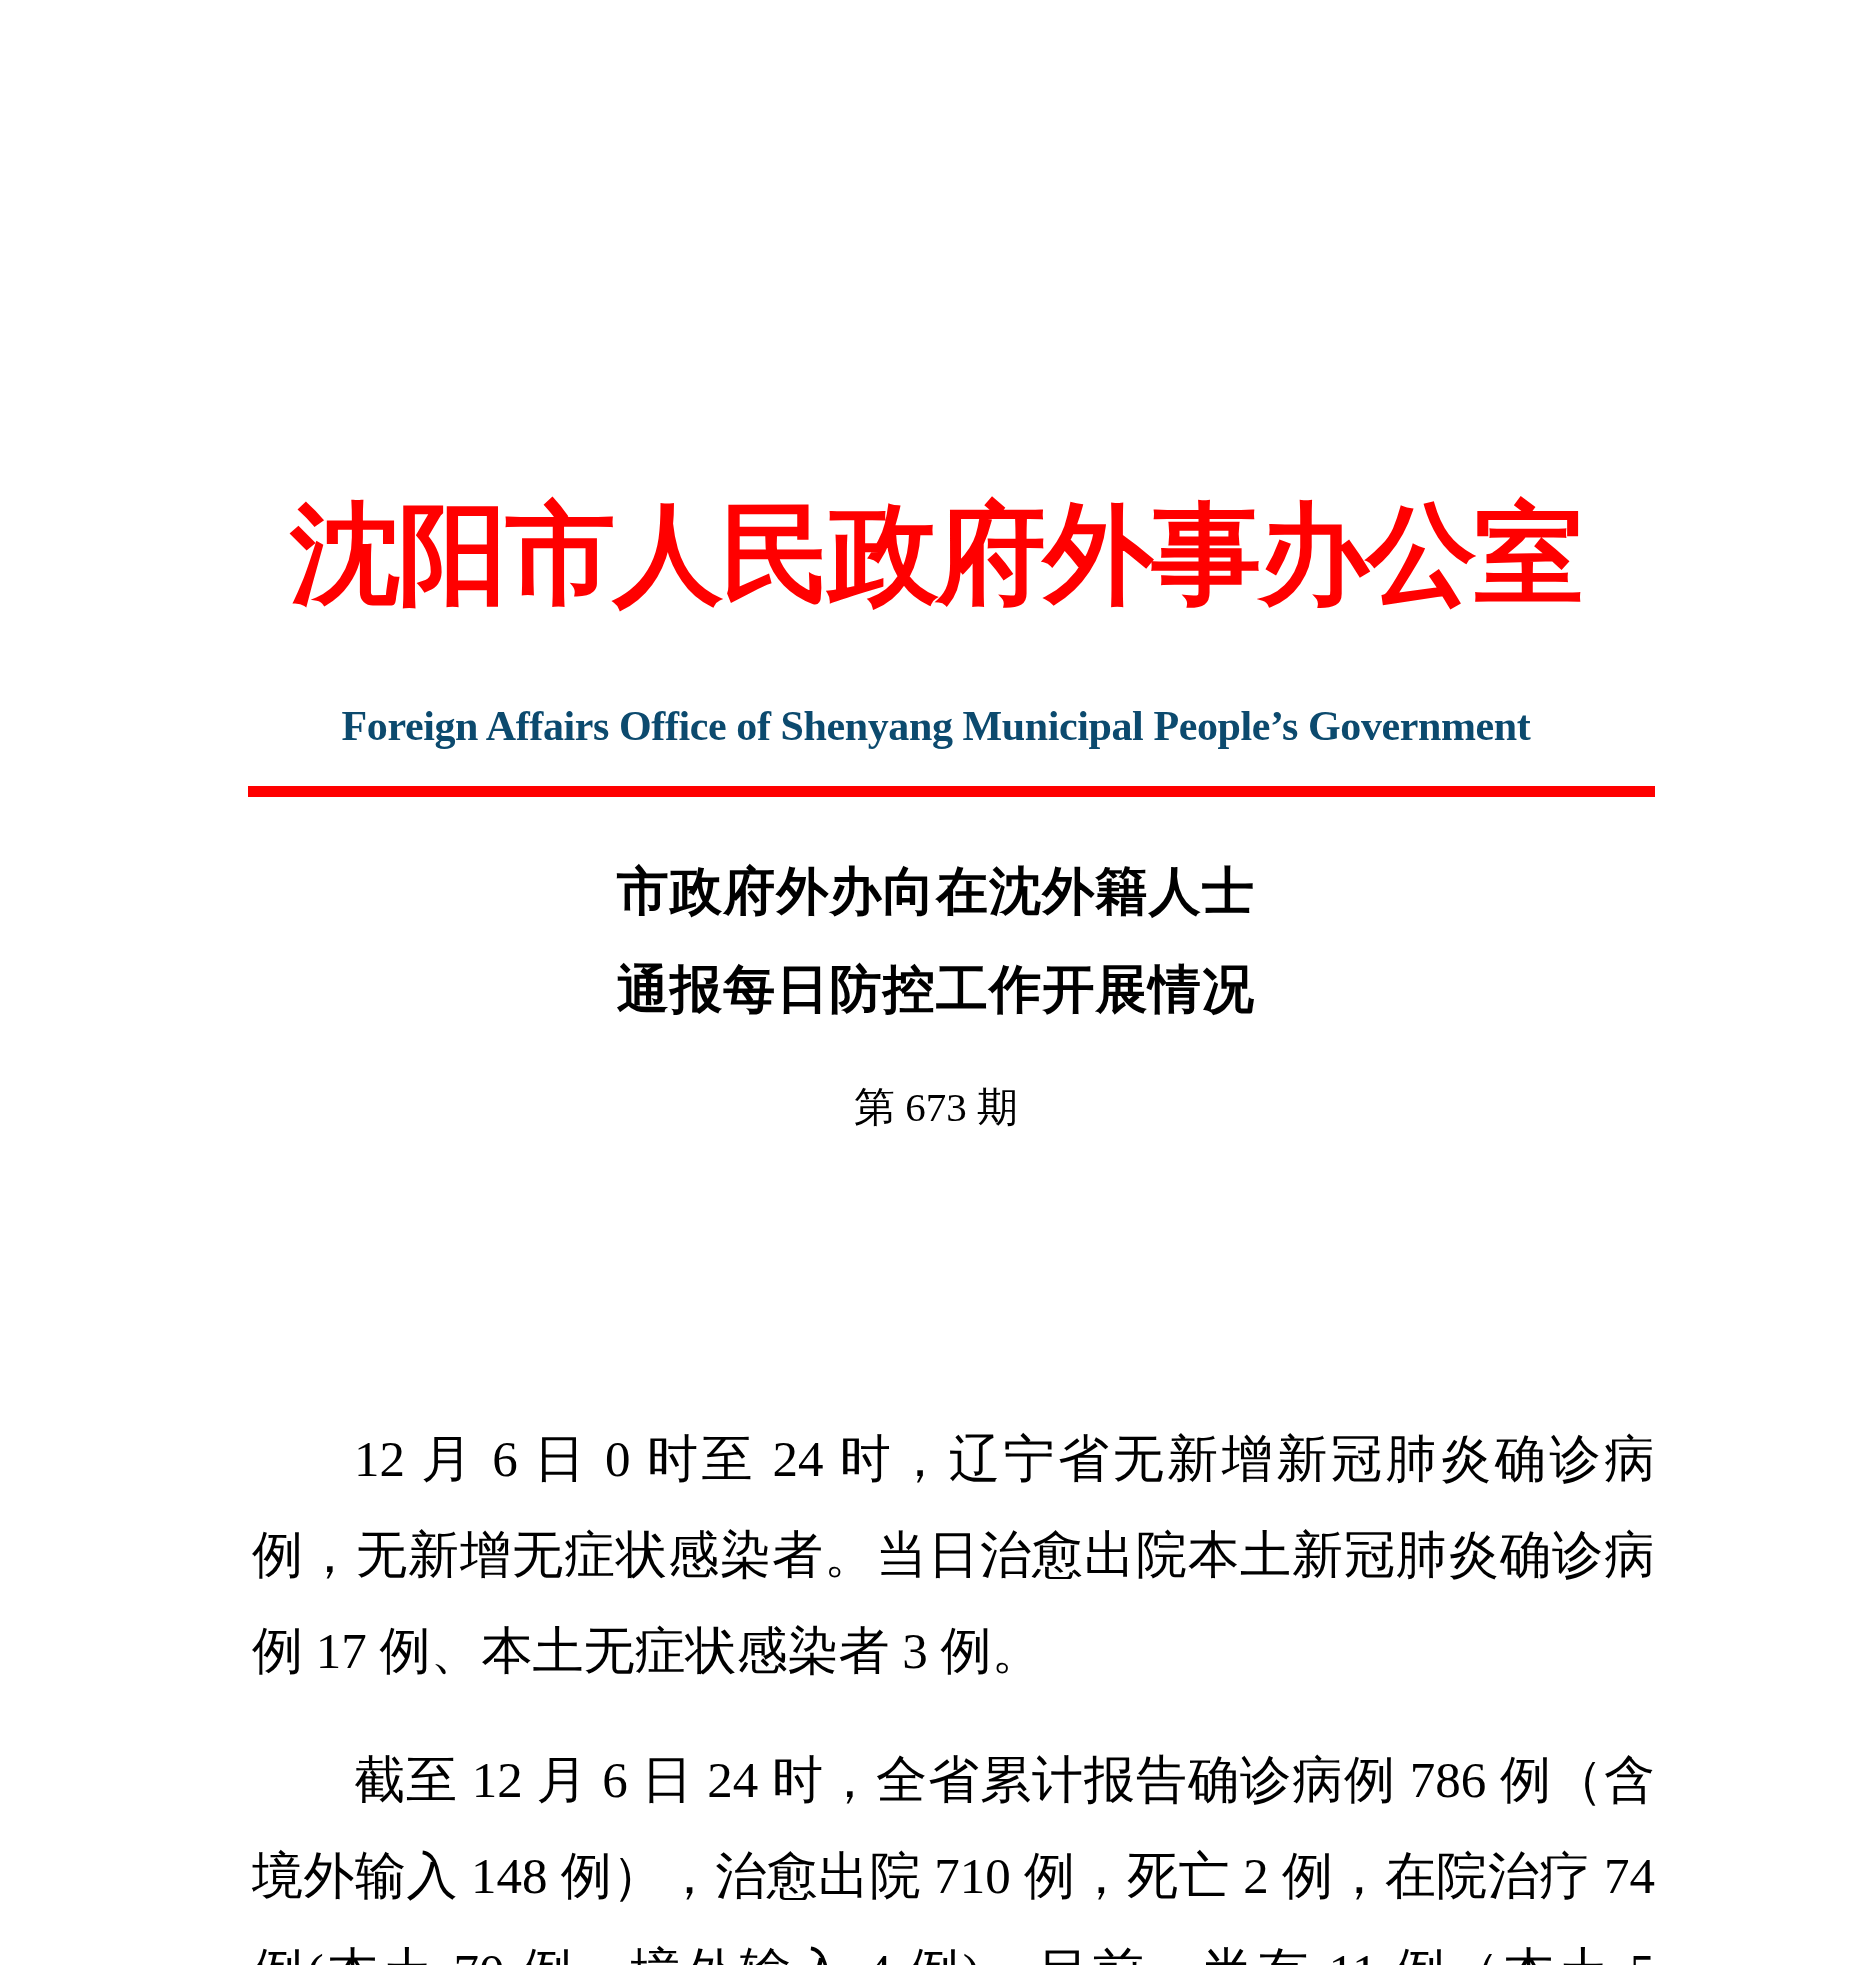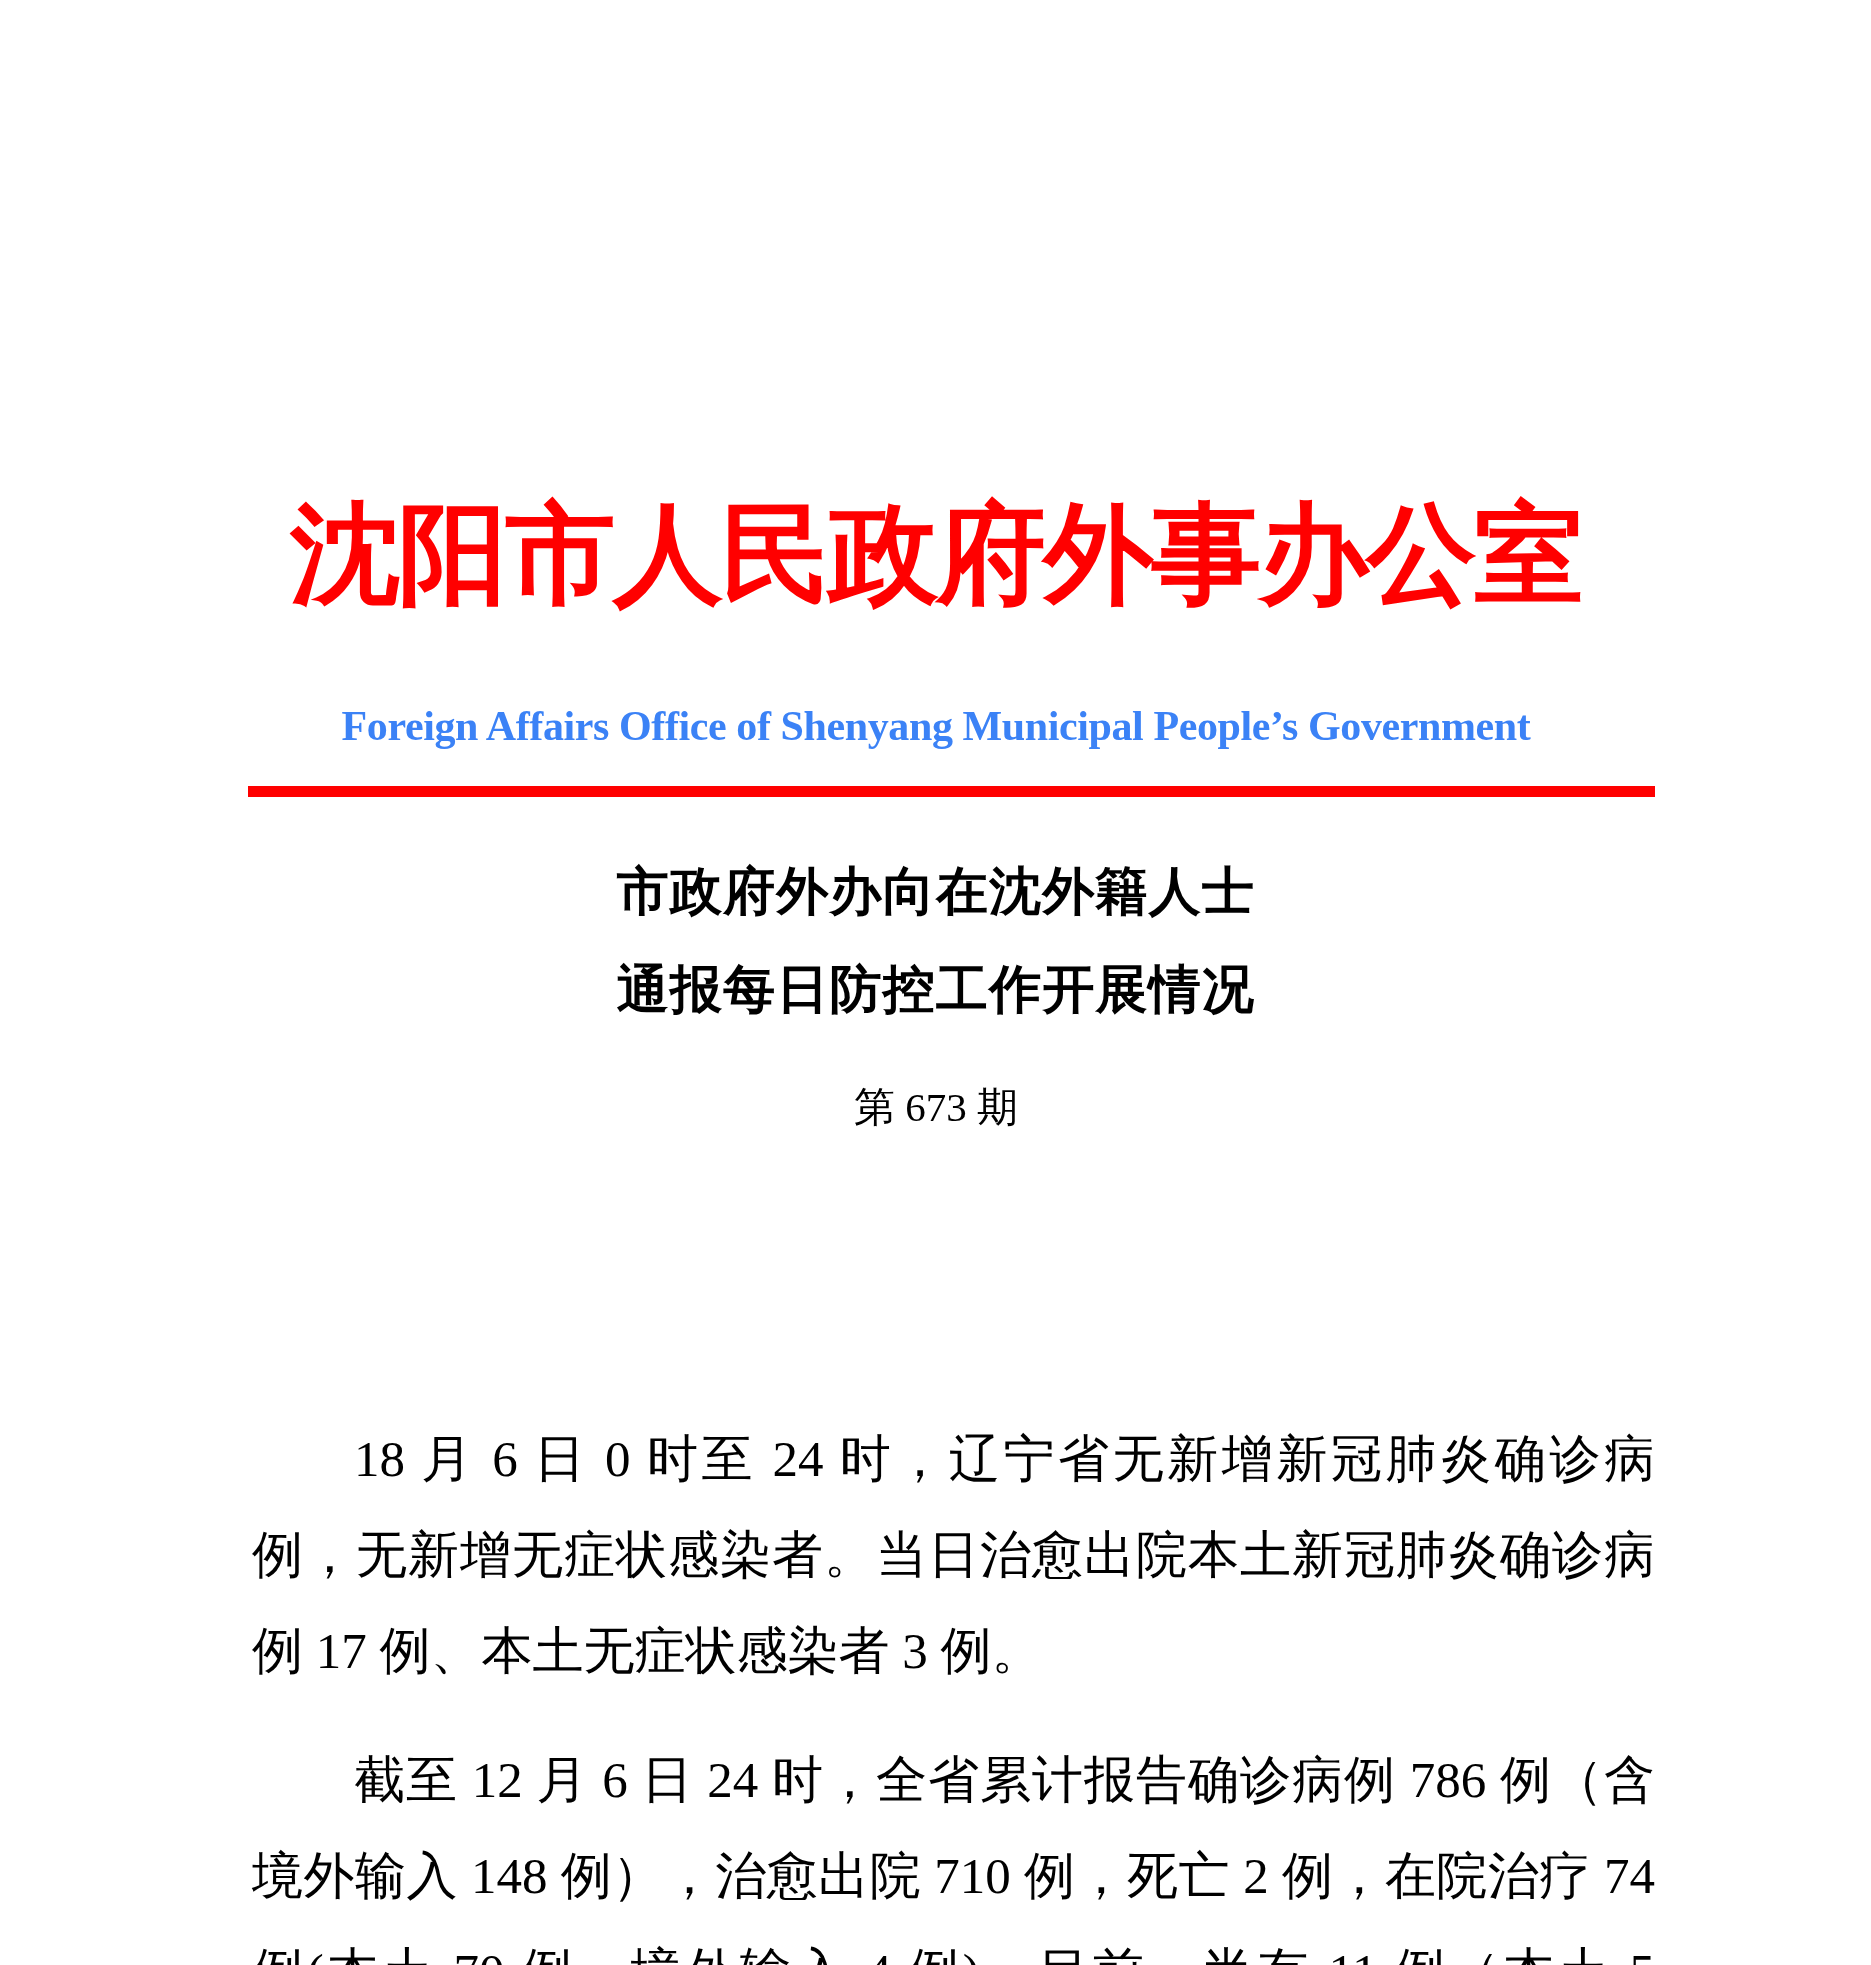--- a/index.html
+++ b/index.html
@@ -30,21 +30,21 @@
     font-weight: bold;
     color: #FF0000;
     letter-spacing: -2.4px;
     font-family: "Liberation Serif", "DejaVu Serif", serif;
   }
   .org-title-en {
     top: 705px;
     font-size: 42px;
     line-height: 1;
     font-weight: bold;
-    color: #3b82f6;
+    color: #0c4a6e;
     letter-spacing: -0.4px;
     font-family: "Liberation Serif", "DejaVu Serif", serif;
   }
   .red-rule {
     position: absolute;
     top: 786px;
     left: 248px;
     width: 1407px;
     height: 10.6px;
     background: #FF0000;
@@ -104,18 +104,18 @@
   <div class="abs doc-title">
     <div>市政府外办向在沈外籍人士</div>
     <div>通报每日防控工作开展情况</div>
   </div>
 
   <div class="abs issue-line">第 673 期</div>
 
 
 
   <div class="body-block">
-    <p>18 月 6 日 0 时至 24 时，辽宁省无新增新冠肺炎确诊病例，无新增无症状感染者。当日治愈出院本土新冠肺炎确诊病例 17 例、本土无症状感染者 3 例。</p>
+    <p>12 月 6 日 0 时至 24 时，辽宁省无新增新冠肺炎确诊病例，无新增无症状感染者。当日治愈出院本土新冠肺炎确诊病例 17 例、本土无症状感染者 3 例。</p>
     <p>截至 12 月 6 日 24 时，全省累计报告确诊病例 786 例（含境外输入 148 例），治愈出院 710 例，死亡 2 例，在院治疗 74 例(本土 70 例、境外输入 4 例)。目前，尚有 11 例（本土 5 例、境外输入 6 例）无症状感染者在定点医院隔离观察治疗。</p>
   </div>
 
 </div>
 
 
 </body></html>

